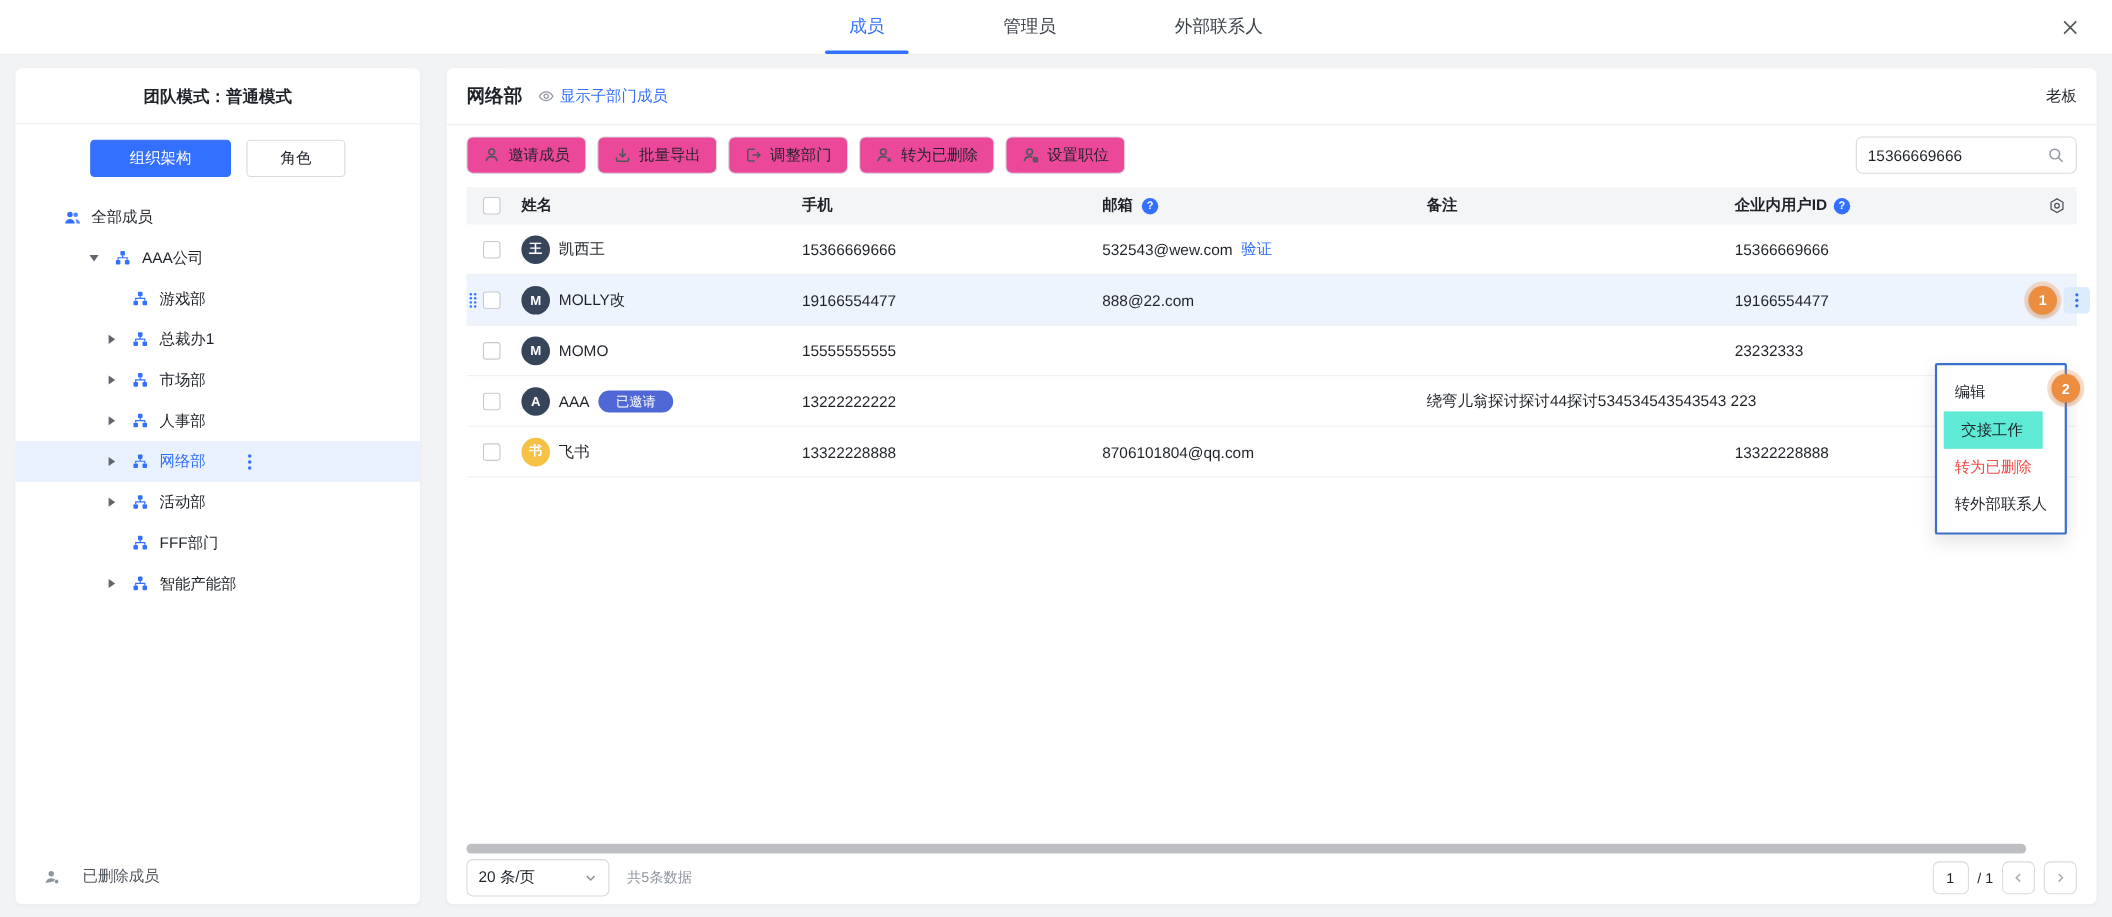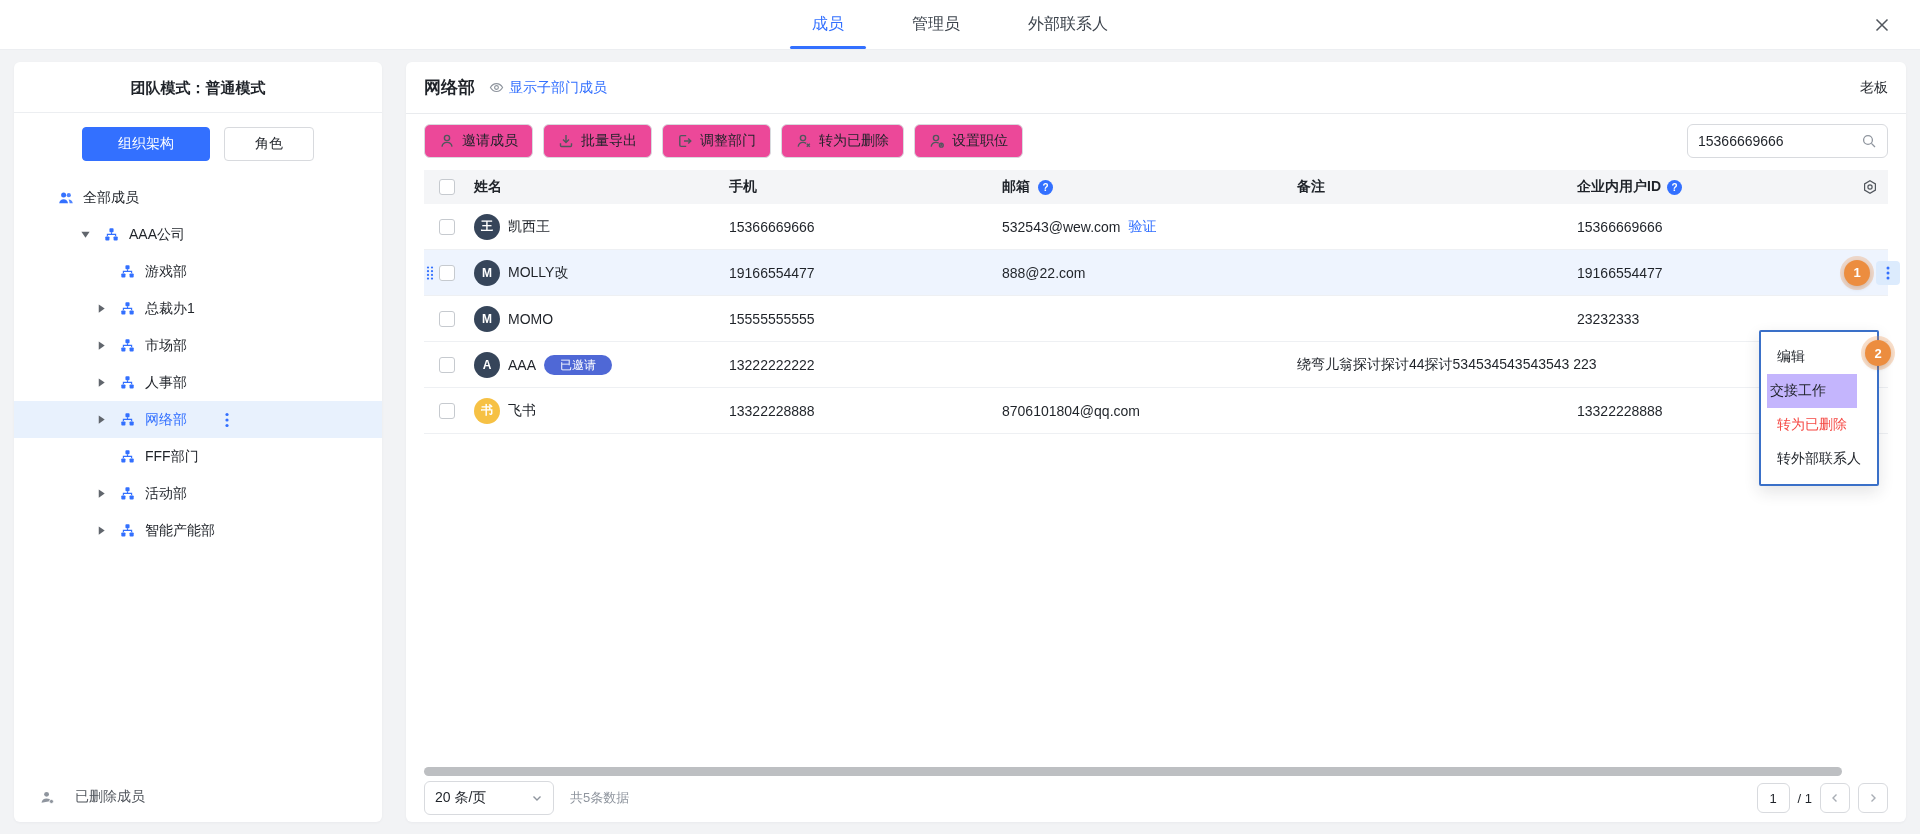--- a/index.html
+++ b/index.html
@@ -2,21 +2,21 @@
 <html><head>
 <meta charset="utf-8">
 <style>
   * { margin:0; padding:0; box-sizing:border-box; }
   html,body { width:1920px; height:834px; }
   body { font-family:"Liberation Sans","DejaVu Sans",sans-serif; background:#f2f3f5; color:#1f2329; }
   .app { width:1920px; height:834px; display:flex; flex-direction:column; overflow:hidden; }
 
   
   .topbar { height:50px; flex:none; background:#fff; border-bottom:1px solid #eceef1; position:relative; display:flex; justify-content:center; }
-  .tabs { display:flex; gap:24px; height:100%; }
+  .tabs { display:flex; gap:64px; height:100%; }
   .tab { display:flex; align-items:center; font-size:16px; color:#3c434c; position:relative; padding:0 22px; cursor:pointer; }
   .tab.active { color:#3370ff; font-weight:500; }
   .tab.active::after { content:""; position:absolute; left:0; right:0; bottom:0; height:3px; background:#3370ff; border-radius:2px; }
   .close-btn { position:absolute; right:28px; top:15px; width:20px; height:20px; display:flex; align-items:center; justify-content:center; cursor:pointer; color:#51565d; }
 
   
   .content { flex:1; display:flex; padding:12px 14px; gap:24px; min-height:0; }
 
   
   .sidebar { width:368px; flex:none; background:#fff; border-radius:6px; position:relative; box-shadow:0 1px 3px rgba(31,35,41,.04); }
@@ -66,21 +66,21 @@
   .avatar.yellow { background:#f6c145; }
   .tag { background:#4f68d6; color:#fff; font-size:12px; line-height:16px; border-radius:10px; padding:2px 16px; white-space:nowrap; }
   .verify { color:#3370ff; cursor:pointer; }
   .qmark { width:15px; height:15px; border-radius:50%; background:#3370ff; color:#fff; font-size:10px; font-weight:700; display:inline-flex; align-items:center; justify-content:center; }
   .drag-handle { position:absolute; left:2px; top:50%; transform:translateY(-50%); display:flex; cursor:grab; }
   .kebab-btn { width:24px; height:24px; border-radius:4px; background:#dcebfd; display:flex; align-items:center; justify-content:center; cursor:pointer; }
   .step-badge { width:26px; height:26px; border-radius:50%; background:#ec8d3f; color:#fff; font-size:13px; font-weight:700; display:flex; align-items:center; justify-content:center; box-shadow:0 0 0 4px rgba(236,141,63,.28), 0 2px 5px rgba(0,0,0,.18); }
 
   .context-menu { position:absolute; top:230px; right:27px; width:120px; background:#fff; border:2px solid #3a70c8; border-radius:2px; padding:8px 0; box-shadow:0 6px 16px rgba(31,35,41,.12); z-index:5;margin-top:38px; }
   .menu-item { height:34px; display:flex; align-items:center; padding:0 16px; font-size:14px; color:#1f2329; cursor:pointer; }
-  .menu-item.hl { background:#c4b5fd; margin:0 20px 0 6px; padding:0 0 0 3px; }
+  .menu-item.hl { background:#5eead4; margin:0 20px 0 6px; padding:0 0 0 16px; }
   .menu-item.danger { color:#f54a45; }
   .badge-2 { position:absolute; top:278px; right:15px; z-index:6; }
 
   .h-scrollbar { position:absolute; left:18px; right:64px; bottom:46px; height:9px; background:#bdbfc2; border-radius:5px; cursor:pointer; }
   .m-footer { position:absolute; left:18px; right:18px; bottom:6px; height:36px; display:flex; align-items:center; }
   .page-size { width:130px; height:34px; border:1px solid #d8dade; border-radius:6px; display:flex; align-items:center; justify-content:space-between; padding:0 10px; font-size:14px; cursor:pointer; background:#fff; }
   .total { margin-left:16px; color:#8f959e; font-size:13px; }
   .pager { margin-left:auto; display:flex; align-items:center; gap:8px; }
   .page-input { width:33px; height:30px; border:1px solid #d8dade; border-radius:6px; display:flex; align-items:center; justify-content:center; font-size:13px; background:#fff; cursor:text; }
   .page-of { font-size:13px; }
@@ -233,47 +233,47 @@
           <span class="tree-kebab">
               <svg width="4" height="16" viewBox="0 0 4 16">
                 <circle cx="2" cy="2.5" r="1.6" fill="#3370ff"></circle>
                 <circle cx="2" cy="8" r="1.6" fill="#3370ff"></circle>
                 <circle cx="2" cy="13.5" r="1.6" fill="#3370ff"></circle>
               </svg>
             </span>
         </div>
 
         <div class="tree-item lvl1">
+          <span class="caret">
+              <svg width="11" height="11" viewBox="0 0 12 12">
+                <polygon points="3,1.5 9.5,6 3,10.5" fill="#61666d"></polygon>
+              </svg>
+            </span>
+          <span class="org-ic">
+              <svg width="15" height="15" viewBox="0 0 16 16">
+                <rect x="5.8" y="1.2" width="4.4" height="4.4" rx="1" fill="#3370ff"></rect>
+                <path d="M8 5.6v2.2M8 7.8H3.6v2M8 7.8h4.4v2" stroke="#3370ff" stroke-width="1.2" fill="none"></path>
+                <rect x="1.4" y="10" width="4.4" height="4.4" rx="1" fill="#3370ff"></rect>
+                <rect x="10.2" y="10" width="4.4" height="4.4" rx="1" fill="#3370ff"></rect>
+              </svg>
+            </span>
+          <span>活动部</span>
+        </div>
+
+        <div class="tree-item lvl1">
           <span class="caret"></span>
           <span class="org-ic">
               <svg width="15" height="15" viewBox="0 0 16 16">
                 <rect x="5.8" y="1.2" width="4.4" height="4.4" rx="1" fill="#3370ff"></rect>
                 <path d="M8 5.6v2.2M8 7.8H3.6v2M8 7.8h4.4v2" stroke="#3370ff" stroke-width="1.2" fill="none"></path>
                 <rect x="1.4" y="10" width="4.4" height="4.4" rx="1" fill="#3370ff"></rect>
                 <rect x="10.2" y="10" width="4.4" height="4.4" rx="1" fill="#3370ff"></rect>
               </svg>
             </span>
           <span>FFF部门</span>
-        </div>
-
-        <div class="tree-item lvl1">
-          <span class="caret">
-              <svg width="11" height="11" viewBox="0 0 12 12">
-                <polygon points="3,1.5 9.5,6 3,10.5" fill="#61666d"></polygon>
-              </svg>
-            </span>
-          <span class="org-ic">
-              <svg width="15" height="15" viewBox="0 0 16 16">
-                <rect x="5.8" y="1.2" width="4.4" height="4.4" rx="1" fill="#3370ff"></rect>
-                <path d="M8 5.6v2.2M8 7.8H3.6v2M8 7.8h4.4v2" stroke="#3370ff" stroke-width="1.2" fill="none"></path>
-                <rect x="1.4" y="10" width="4.4" height="4.4" rx="1" fill="#3370ff"></rect>
-                <rect x="10.2" y="10" width="4.4" height="4.4" rx="1" fill="#3370ff"></rect>
-              </svg>
-            </span>
-          <span>活动部</span>
         </div>
 
 
         <div class="tree-item lvl1">
           <span class="caret">
               <svg width="11" height="11" viewBox="0 0 12 12">
                 <polygon points="3,1.5 9.5,6 3,10.5" fill="#61666d"></polygon>
               </svg>
             </span>
           <span class="org-ic">

